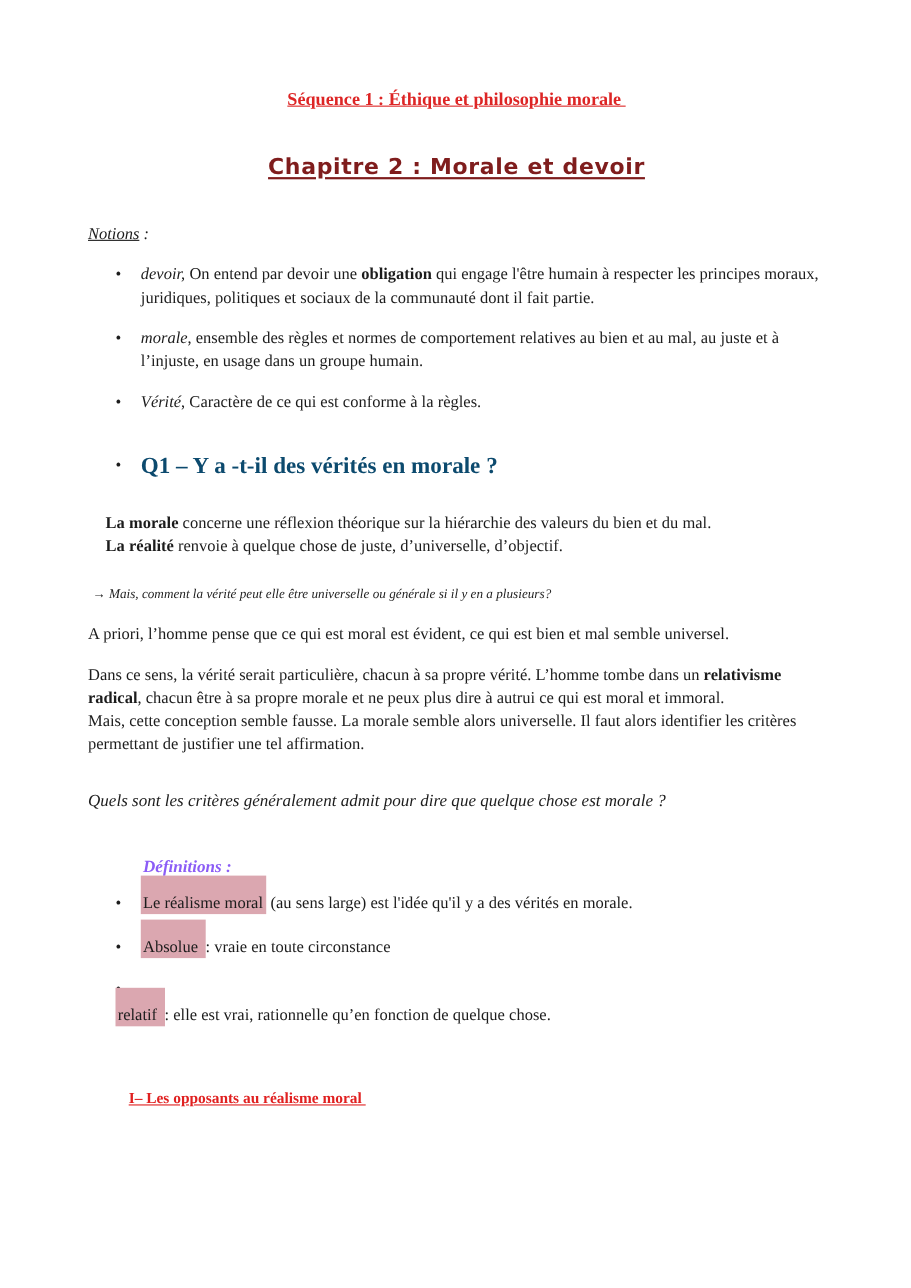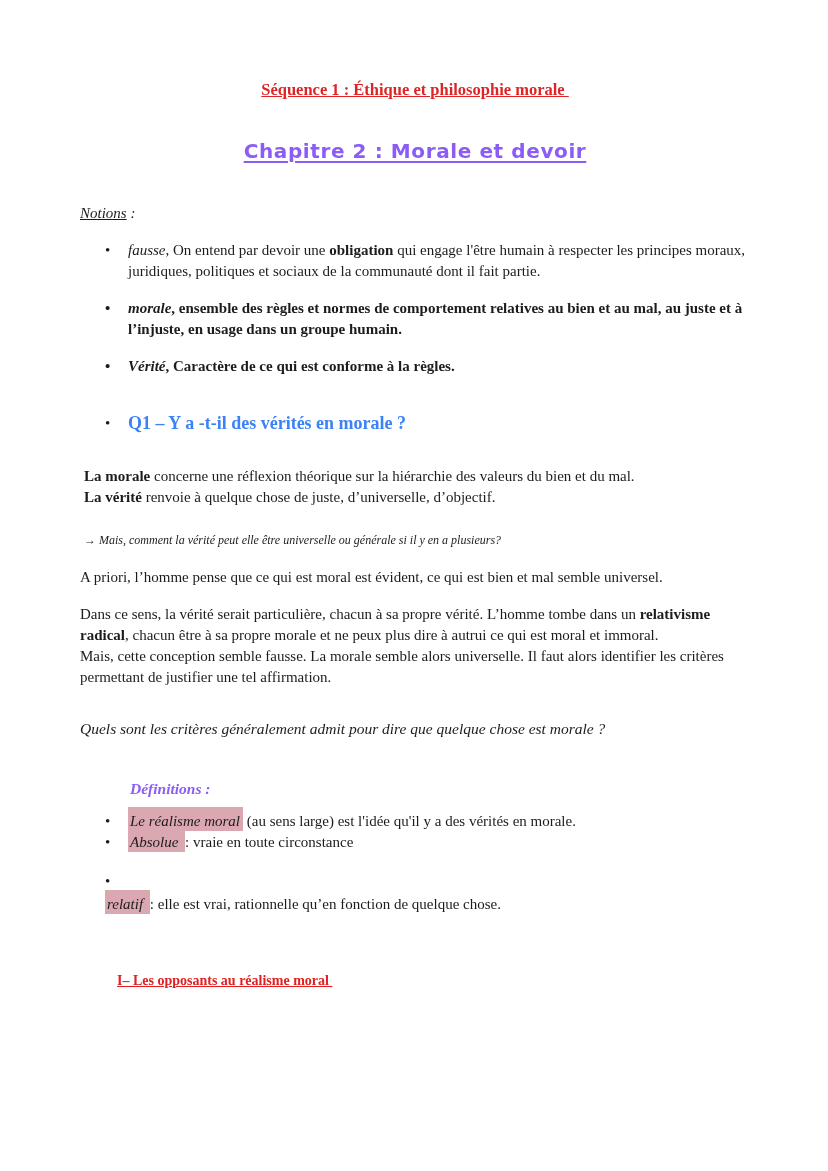--- a/index.html
+++ b/index.html
@@ -30,64 +30,64 @@
     white-space: pre-wrap;
     font-family: "Liberation Serif", serif;
   }
   .title2 {
     margin: 41px 0 0;
     text-align: center;
     font-size: 20px;
     line-height: 23px;
     font-weight: bold;
     letter-spacing: 0.6px;
-    color: #8b5cf6;
+    color: #7f1d1d;
     text-decoration: underline;
     text-underline-offset: 3px;
     font-family: "DejaVu Sans", sans-serif;
   }
 
   
   .notions { margin: 40px 0 0; font-style: italic; line-height: 20px; }
   .notions .lbl { text-decoration: underline; }
 
   
   .blist { margin: 17px 0 0; }
   .bitem { display: flex; margin: 0 0 0 25px; }
   .bitem .marker { flex: 0 0 23px; }
   .bitem .marker::before { content: "\2022"; color: #1c1c1c; }
   .bitem .btext { flex: 1 1 auto; }
-  .mt16 { margin-top: 16px; font-weight: bold; }
+  .mt16 { margin-top: 16px; }
   .mt18 { margin-top: 18px; flex-direction: column; }
-  .mt19 { }
+  .mt19 { margin-top: 19px; }
   .mt36 { margin-top: 36px; }
 
   .i { font-style: italic; }
   .b { font-weight: bold; }
 
   
-  .q-red { font-weight: bold; color: #3b82f6; font-size: 18px; }
+  .q-red { font-weight: bold; color: #0c4a6e; font-size: 21px; }
 
   
-  .p1 { margin: 32px 4px 0; }
+  .p1 { margin: 32px 16px 0; }
   .arrow-p { margin: 22px 4px 0; font-size: 12px; font-family: Liberation Serif, serif; }
   .p2 { margin: 16px 0 0; }
   .p3 { margin: 16px 0 0; }
   .q-italic { margin: 30px 0 0; font-style: italic; font-size: 15.5px; }
 
   
   .defs-label {
     margin: 39px 0 0 50px;
     color: #8b5cf6;
     font-weight: bold;
     font-style: italic;
     font-size: 15.5px;
   }
   .defs-list { margin: 12px 0 0; }
-  .hl { background: #dba7b0; padding: 6px 3px 2px 2px; font-style: italic; }
+  .hl { background: #dba7b0; padding: 17px 3px 2px 2px; }
 
   
   .section-h {
     margin: 55px 0 0 37px;
     font-weight: bold;
     color: #e02020;
     font-size: 14px;
     text-decoration: underline;
     white-space: pre-wrap;
   }
@@ -100,41 +100,41 @@
   <h1 class="title1">Séquence 1 : Éthique et philosophie morale </h1>
 
   <h2 class="title2">Chapitre 2 : Morale et devoir</h2>
 
   <p class="notions"><span class="lbl">Notions</span><span> :</span></p>
 
   <div class="blist">
 
     <div class="bitem">
       <span class="marker"></span>
-      <div class="btext"><span class="i">fausse,</span><span> On entend par devoir une </span><span class="b">obligation</span><span> qui engage l'être humain à respecter les principes moraux, juridiques, politiques et sociaux de la communauté dont il fait partie.</span></div>
+      <div class="btext"><span class="i">devoir,</span><span> On entend par devoir une </span><span class="b">obligation</span><span> qui engage l'être humain à respecter les principes moraux, juridiques, politiques et sociaux de la communauté dont il fait partie.</span></div>
     </div>
 
     <div class="bitem mt16">
       <span class="marker"></span>
       <div class="btext"><span class="i">morale</span><span>, ensemble des règles et normes de comportement relatives au bien et au mal, au juste et à l’injuste, en usage dans un groupe humain.</span></div>
     </div>
 
     <div class="bitem mt16">
       <span class="marker"></span>
       <div class="btext"><span class="i">Vérité</span><span>, Caractère de ce qui est conforme à la règles.</span></div>
     </div>
 
     <div class="bitem mt36">
       <span class="marker"></span>
       <div class="btext q-red">Q1 – Y a -t-il des vérités en morale ?</div>
     </div>
 
   </div>
 
-  <p class="p1"><span class="b">La morale</span><span> concerne une réflexion théorique sur la hiérarchie des valeurs du bien et du mal.</span><br><span class="b">La vérité</span><span> renvoie à quelque chose de juste, d’universelle, d’objectif.</span></p>
+  <p class="p1"><span class="b">La morale</span><span> concerne une réflexion théorique sur la hiérarchie des valeurs du bien et du mal.</span><br><span class="b">La réalité</span><span> renvoie à quelque chose de juste, d’universelle, d’objectif.</span></p>
 
   <p class="arrow-p"><span>→ </span><span class="i">Mais, comment la vérité peut elle être universelle ou générale si il y en a plusieurs?</span></p>
 
   <p class="p2"><span>A priori, l’homme pense que ce qui est moral est évident, ce qui est bien et mal semble universel.</span><br></p>
 
   <p class="p3"><span>Dans ce sens, la vérité serait particulière, chacun à sa propre vérité. L’homme tombe dans un </span><span class="b">relativisme radical</span><span>, chacun être à sa propre morale et ne peux plus dire à autrui ce qui est moral et immoral.</span><br><span>Mais, cette conception semble fausse. La morale semble alors universelle. Il faut alors identifier les critères permettant de justifier une tel affirmation.</span></p>
 
   <p class="q-italic">Quels sont les critères généralement admit pour dire que quelque chose est morale ?</p>
 
   <p class="defs-label">Définitions :</p>

